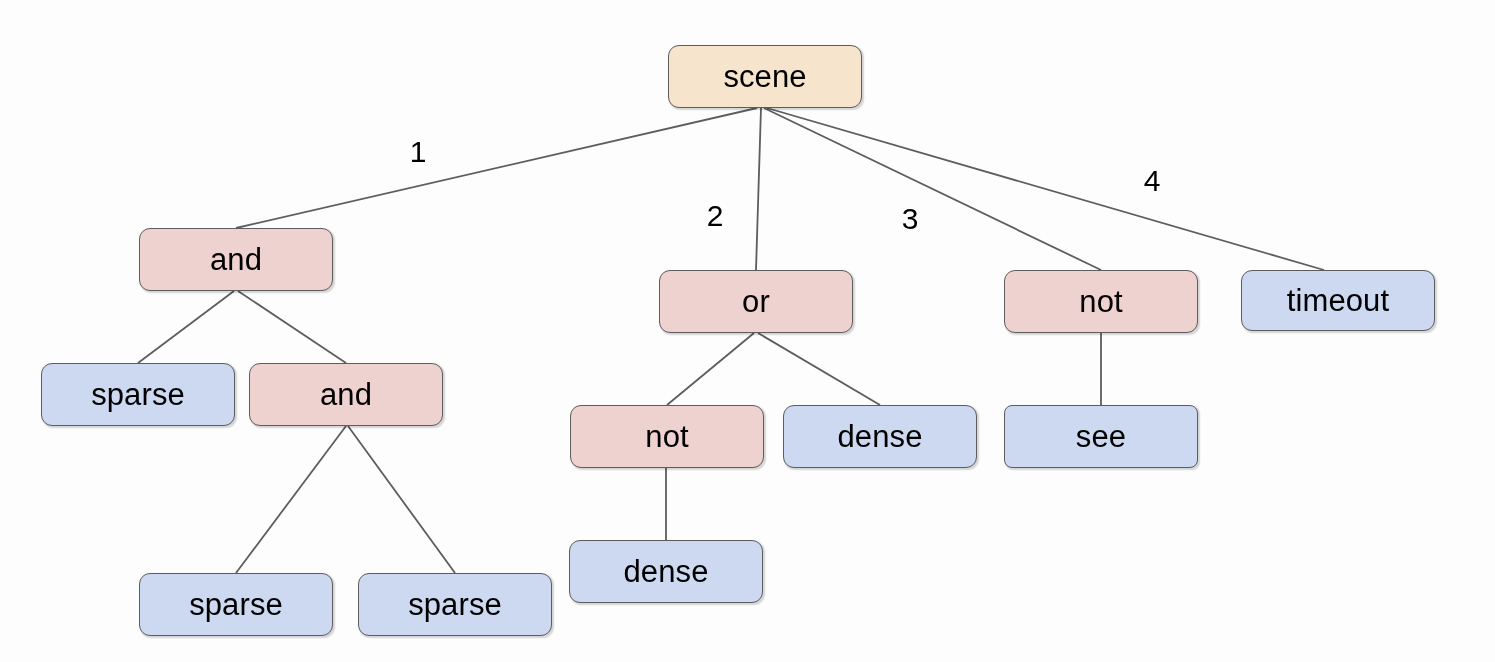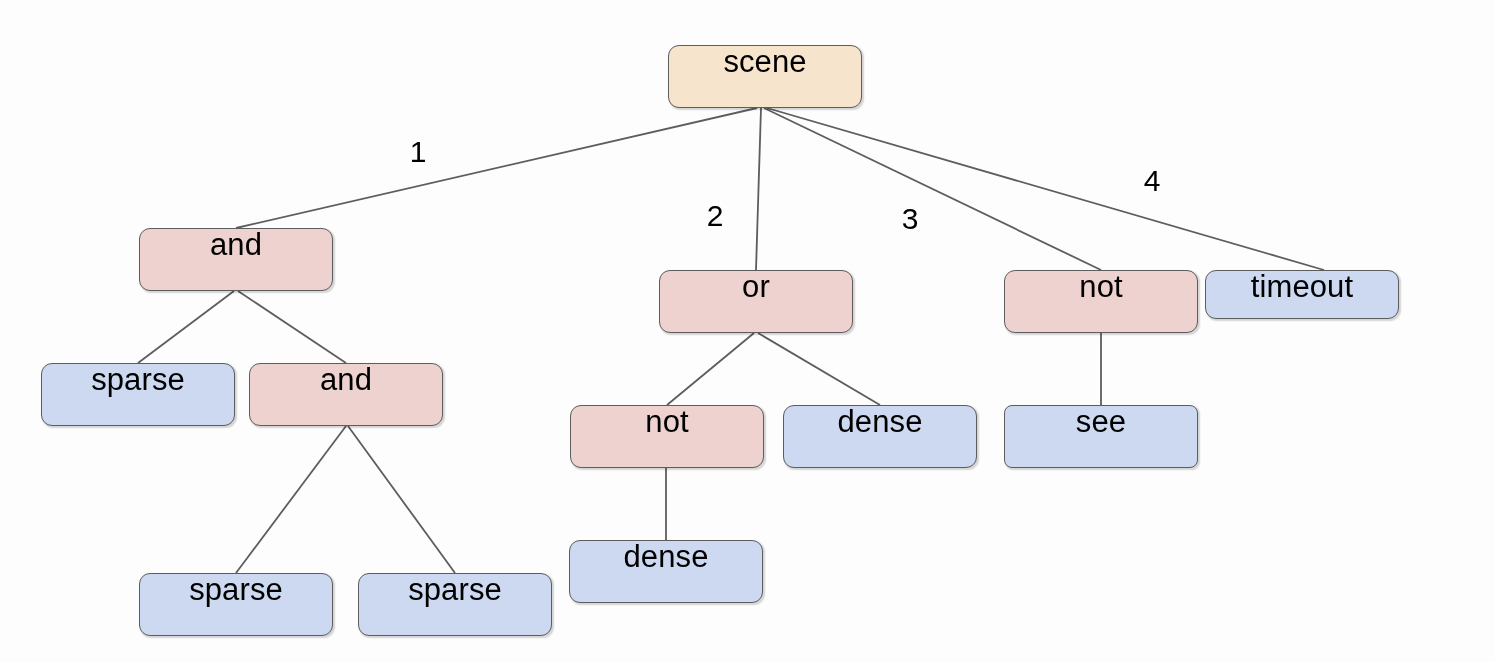--- a/index.html
+++ b/index.html
@@ -23,20 +23,21 @@
     width: 1495px;
     height: 662px;
     pointer-events: none;
   }
   .node {
     position: absolute;
     box-sizing: border-box;
     border: 1.6px solid #5d5d5d;
     border-radius: 11px;
     display: flex;
+    align-items: center;
     justify-content: center;
     color: #000000;
     font-size: 31px;
     line-height: 1;
     letter-spacing: 0.1px;
     box-shadow: 1.5px 1.5px 1.5px rgba(0,0,0,0.16);
     white-space: nowrap;
   }
   .node-label {
     pointer-events: none;
@@ -73,21 +74,21 @@
       </div>
       <div class="node" style="left: 139px; top: 228px; width: 194px; height: 63px; background: rgb(238, 210, 208); border-color: rgb(93, 93, 93);">
         <span class="node-label">and</span>
       </div>
       <div class="node" style="left: 659px; top: 270px; width: 194px; height: 63px; background: rgb(238, 210, 208); border-color: rgb(93, 93, 93);">
         <span class="node-label">or</span>
       </div>
       <div class="node" style="left: 1004px; top: 270px; width: 194px; height: 63px; background: rgb(238, 210, 208); border-color: rgb(93, 93, 93);">
         <span class="node-label">not</span>
       </div>
-      <div class="node" style="left: 1205px; top: 270px; width: 194px; height: 49px; background: rgb(204, 217, 240); border-color: rgb(93, 93, 93);">
+      <div class="node" style="left: 1241px; top: 270px; width: 194px; height: 61px; background: rgb(204, 217, 240); border-color: rgb(93, 93, 93);">
         <span class="node-label">timeout</span>
       </div>
       <div class="node" style="left: 41px; top: 363px; width: 194px; height: 63px; background: rgb(204, 217, 240); border-color: rgb(93, 93, 93);">
         <span class="node-label">sparse</span>
       </div>
       <div class="node" style="left: 249px; top: 363px; width: 194px; height: 63px; background: rgb(238, 210, 208); border-color: rgb(93, 93, 93);">
         <span class="node-label">and</span>
       </div>
       <div class="node" style="left: 570px; top: 405px; width: 194px; height: 63px; background: rgb(238, 210, 208); border-color: rgb(93, 93, 93);">
         <span class="node-label">not</span>

